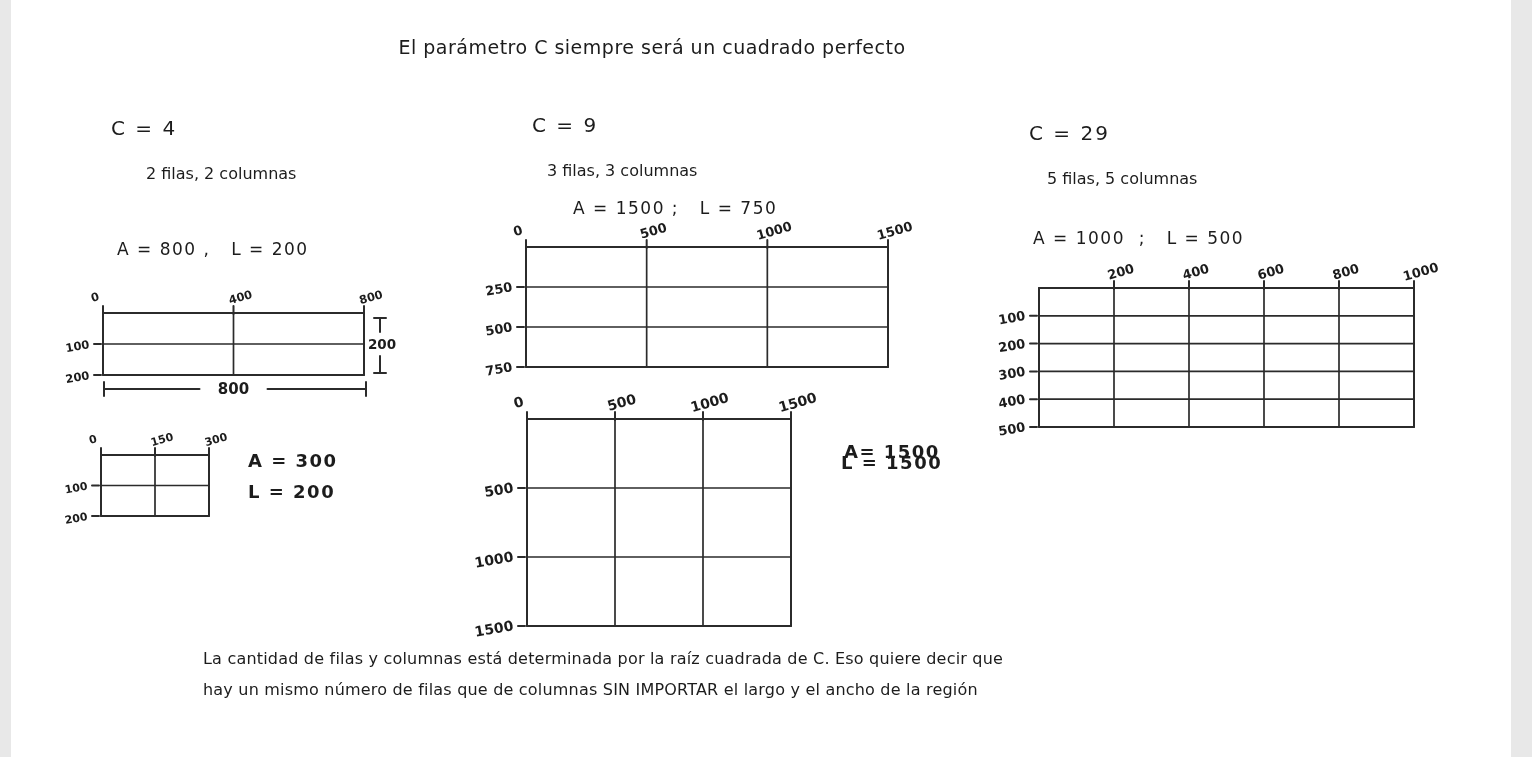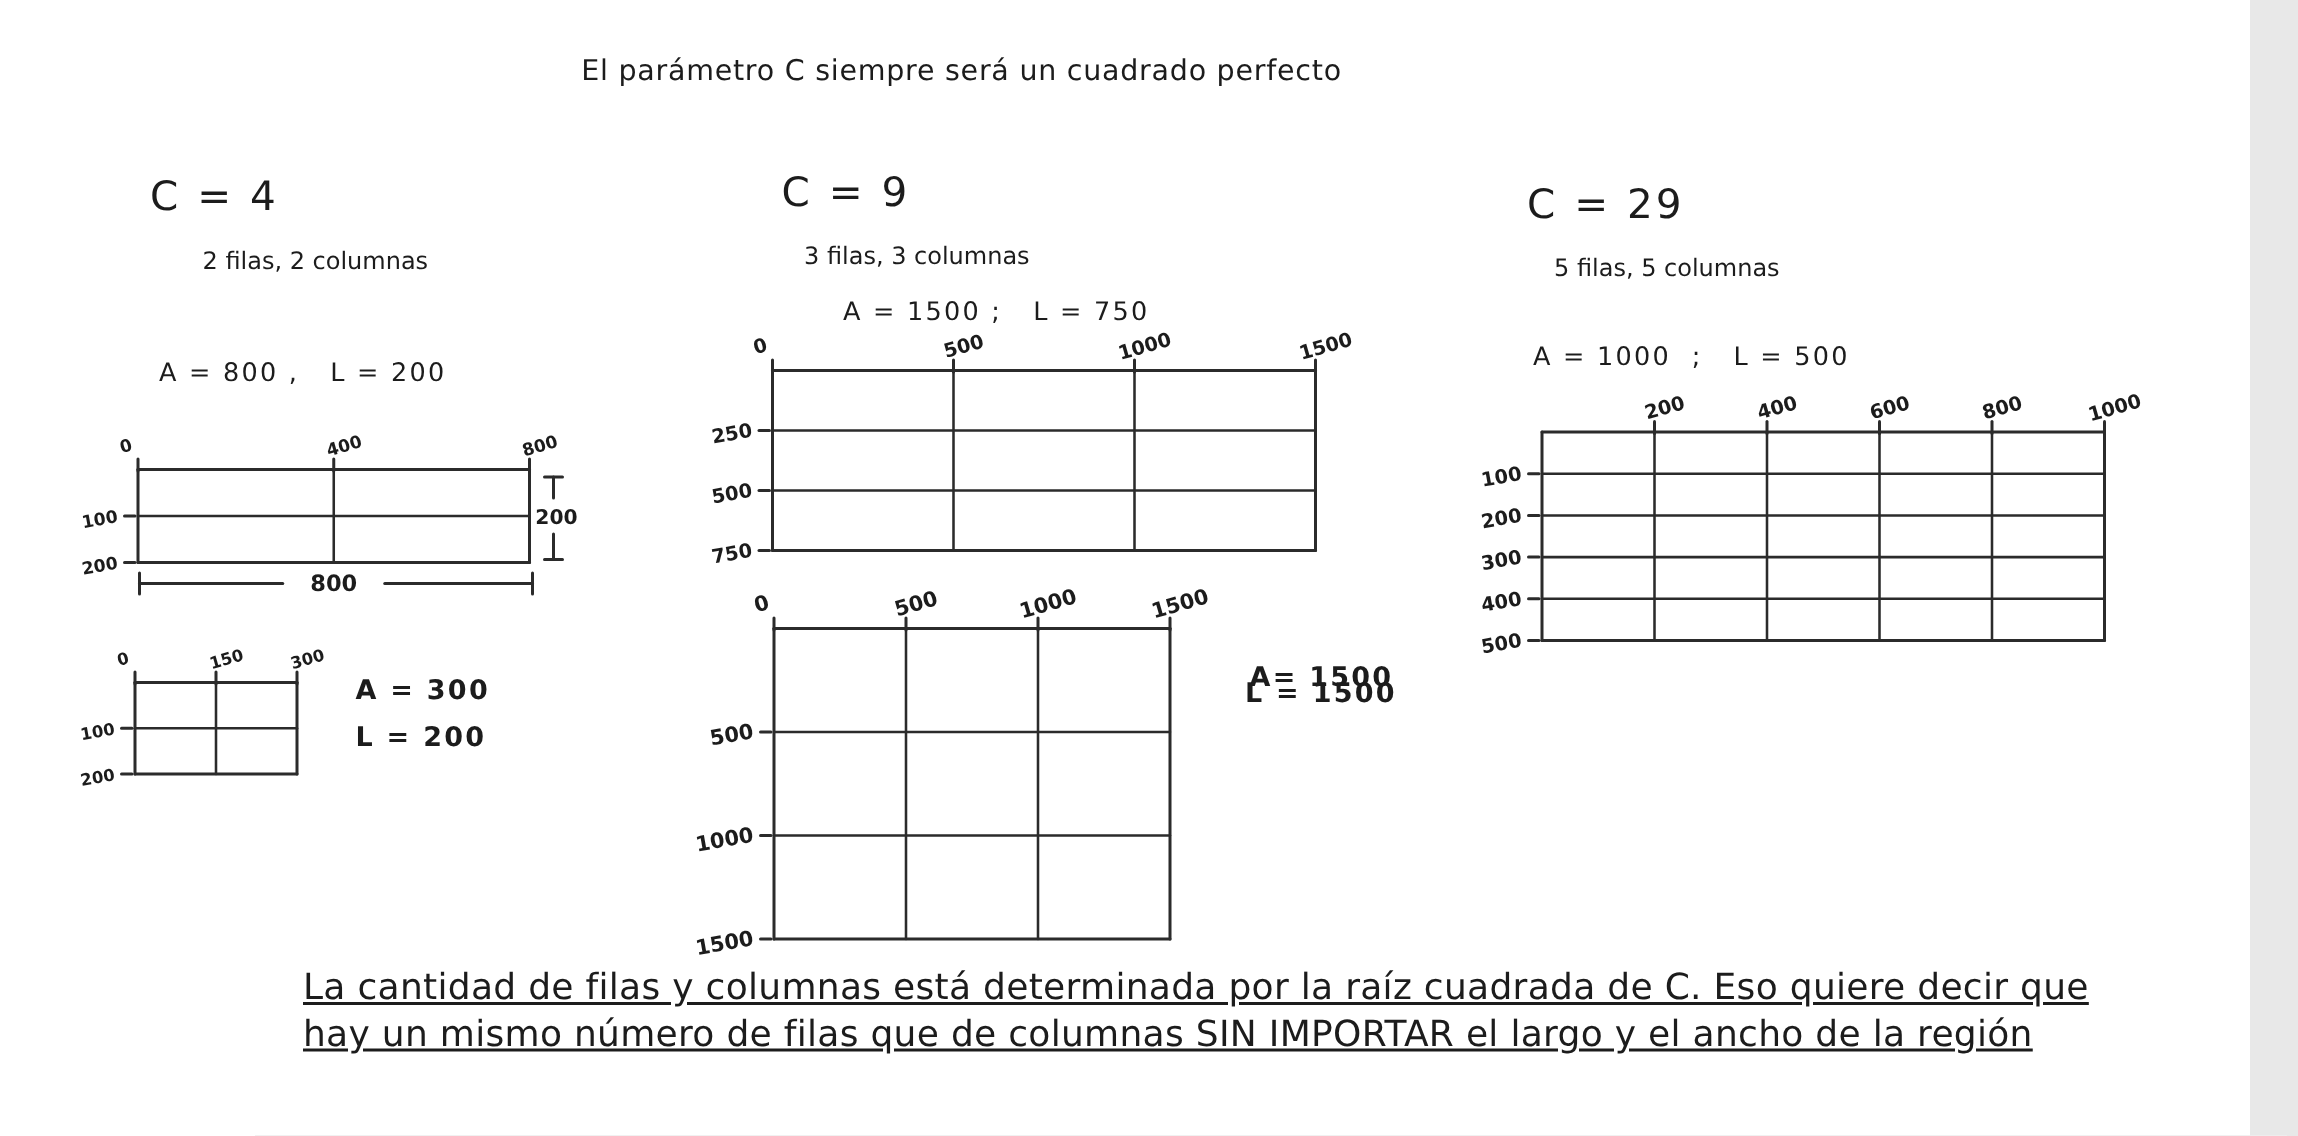--- a/index.html
+++ b/index.html
@@ -3,33 +3,34 @@
 <meta charset="utf-8">
 <style>
   html,body{margin:0;padding:0;background:#e8e8e8;}
   .page{
     position:relative;
     width:1500px;height:757px;
     background:#ffffff;
     overflow:hidden;
     font-family:"DejaVu Sans",sans-serif;
     color:#1c1c1c;
+    margin-left:11px;
   }
   .txt{position:absolute;white-space:pre;}
   .title{
     top:36px;left:641px;transform:translateX(-50%);
     font-size:19px;letter-spacing:0.5px;
   }
-  .c-label{font-size:27px;letter-spacing:2px;}
+  .c-label{font-size:20px;letter-spacing:2px;}
   .sub-label{font-size:16px;}
   .params{font-size:17px;font-weight:400;letter-spacing:1.5px;}
   .side-param{font-size:18px;font-weight:700;letter-spacing:1.5px;}
   .footer{
-    position:absolute;left:202px;top:643px;
-    font-size:24px;line-height:31px;letter-spacing:0.2px;text-decoration:underline;
+    position:absolute;left:192px;top:643px;
+    font-size:16px;line-height:31px;letter-spacing:0.2px;
   }
   svg.board{position:absolute;left:0;top:0;}
   svg text{
     font-family:"DejaVu Sans",sans-serif;
     font-weight:700;
     fill:#1c1c1c;
   }
 </style>
 </head>
 <body>

